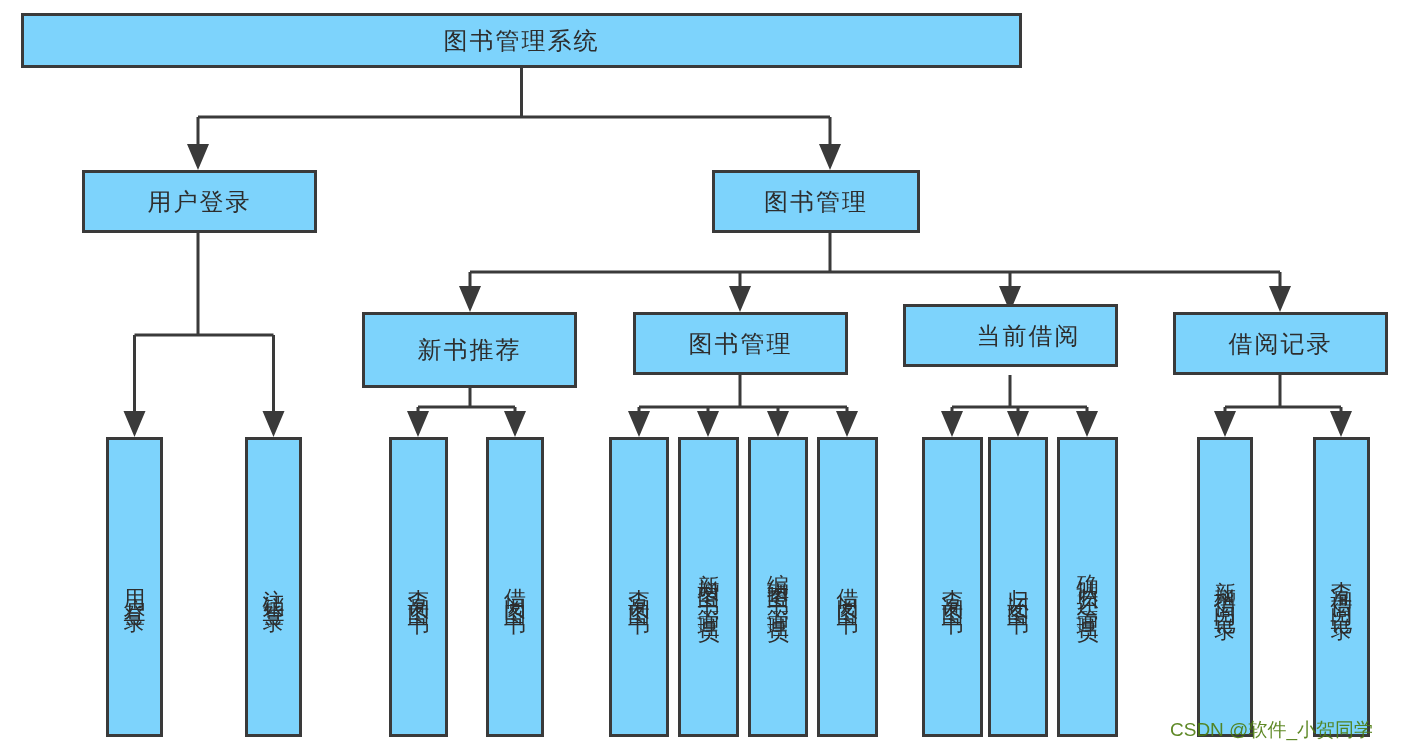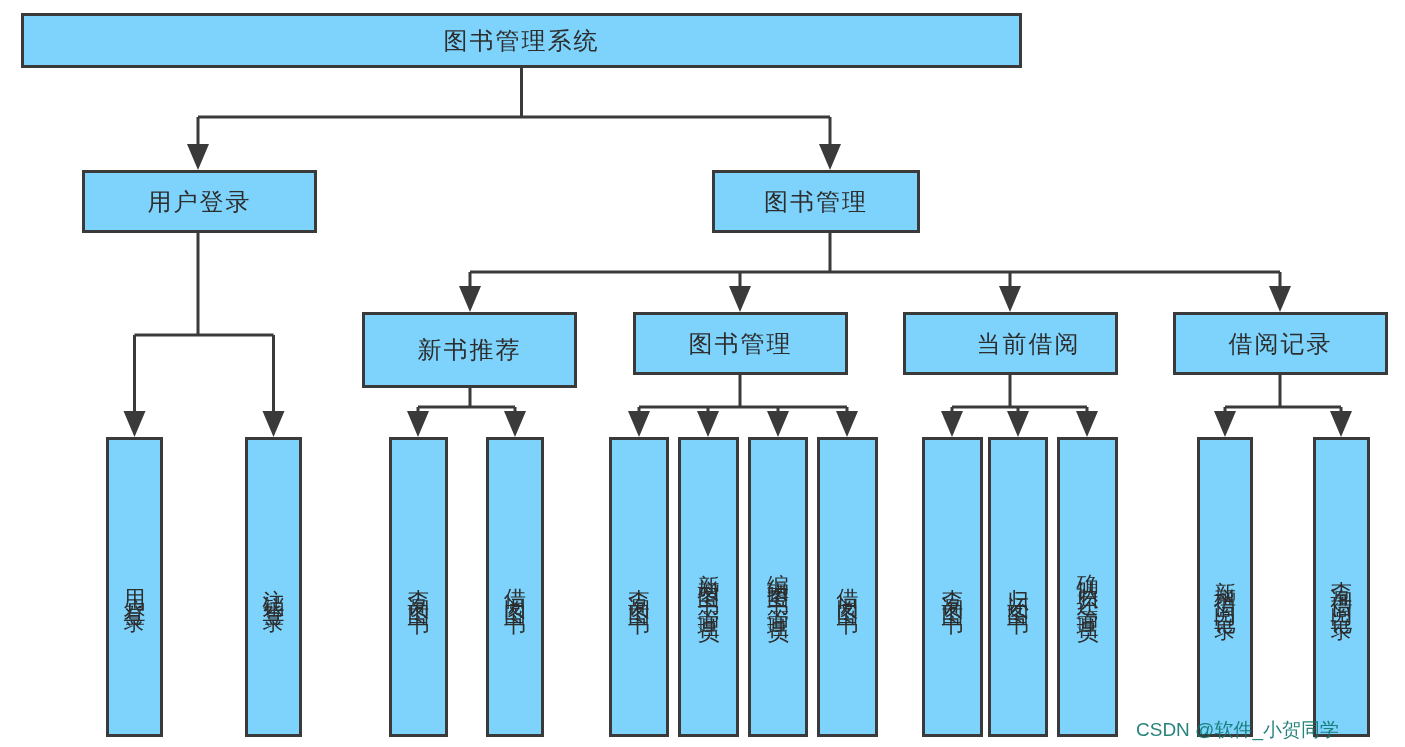--- a/index.html
+++ b/index.html
@@ -32,23 +32,23 @@
     letter-spacing:8px;
     line-height:1;
   }
   .vbox.ls9 span{letter-spacing:7px;}
   svg.connectors{
     position:absolute;left:0;top:0;
     pointer-events:none;
   }
   .watermark{
     position:absolute;
-    left:1136px;top:717px;
+    left:1170px;top:717px;
     font-size:19px;
-    color:#0f766e;
+    color:#4d7c0f;
     white-space:nowrap;
     z-index:5;
     opacity:.9;
   }
 </style>
 </head>
 <body>
 
 <div id="canvas">
 
@@ -86,21 +86,21 @@
   <div class="box hlabel" style="left:712px;top:170px;width:208px;height:63px;">
     <span>图书管理</span>
   </div>
 
   <div class="box hlabel" style="left:362px;top:312px;width:215px;height:76px;">
     <span>新书推荐</span>
   </div>
   <div class="box hlabel" style="left:633px;top:312px;width:215px;height:63px;">
     <span>图书管理</span>
   </div>
-  <div class="box hlabel" style="left:903px;top:312px;width:215px;height:63px;padding-left:36px;">
+  <div class="box hlabel" style="left:903px;top:304px;width:215px;height:63px;padding-left:36px;">
     <span>当前借阅</span>
   </div>
   <div class="box hlabel" style="left:1173px;top:312px;width:215px;height:63px;">
     <span>借阅记录</span>
   </div>
 
   <div class="box vbox" style="left:106px;top:437px;width:57px;height:300px;">
     <span>用户登录</span>
   </div>
   <div class="box vbox" style="left:245px;top:437px;width:57px;height:300px;">

